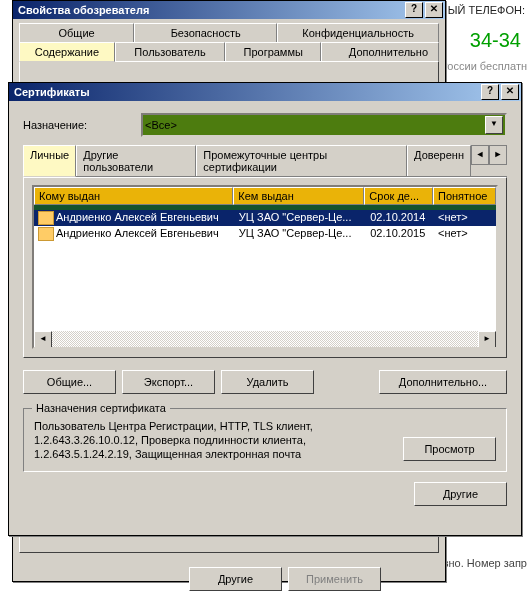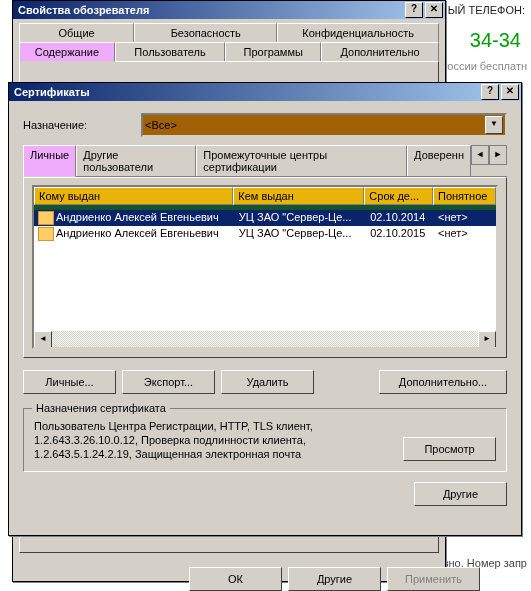--- a/index.html
+++ b/index.html
@@ -5,25 +5,25 @@
 body{margin:0;font-family:Tahoma,Arial,sans-serif;font-size:11px;background:#fff;overflow:hidden;width:531px;height:591px;position:relative}
 .bg{position:absolute;top:0;right:0;padding:5px 10px;color:#00a000;font-size:20px}
 .bg2{position:absolute;top:60px;right:0;color:#888;font-size:11px;padding-right:4px}
 .bg3{position:absolute;bottom:22px;right:0;color:#444;font-size:11px;padding-right:4px}
 .win{position:absolute;background:#d4d0c8;border:1px solid #000;box-shadow:1px 1px 0 #808080}
 .titlebar{height:18px;background:linear-gradient(to right,#0a246a,#a6caf0);color:#fff;display:flex;align-items:center;padding:0 2px;font-weight:bold;font-size:11px}
 .titlebar .ttext{flex:1;padding-left:3px}
 .titlebar .tbtn{width:16px;height:14px;background:#d4d0c8;border:1px solid #fff;border-right-color:#000;border-bottom-color:#000;margin-left:2px;color:#000;font-size:10px;text-align:center;line-height:12px;font-family:Arial}
 .tabs{display:flex;flex-wrap:wrap;padding:6px 6px 0 6px}
 .tab{background:#d4d0c8;border:1px solid #808080;border-top:1px solid #fff;border-left:1px solid #fff;border-bottom:none;padding:3px 10px;margin-right:0;font-size:11px;cursor:default;position:relative}
-.tab.active{background:#f0abfc;z-index:2;border-bottom:1px solid #d4d0c8;margin-bottom:-1px}
+.tab.active{background:#fef9c3;z-index:2;border-bottom:1px solid #d4d0c8;margin-bottom:-1px}
 .tabpanel{border:1px solid #fff;border-right-color:#404040;border-bottom-color:#404040;margin:0 6px 6px 6px;padding:8px;background:#d4d0c8}
 .row{display:flex;align-items:center;margin-bottom:8px}
 .label{margin-right:8px}
-.select{flex:1;height:20px;background:#a16207;border:2px inset #d4d0c8;display:flex;align-items:center;padding:0 2px}
+.select{flex:1;height:20px;background:#4d7c0f;border:2px inset #d4d0c8;display:flex;align-items:center;padding:0 2px}
 .select .seltext{flex:1;font-size:11px}
 .select .selbtn{width:16px;height:16px;background:#d4d0c8;border:1px solid #fff;border-right-color:#404040;border-bottom-color:#404040;text-align:center;font-size:8px;line-height:14px}
 .innertabs{display:flex;border-bottom:1px solid #808080;margin-top:4px}
 .innertabs .tab{padding:3px 6px}
 .innertabs .scroll{margin-left:auto;display:flex}
 .innertabs .sbtn{width:16px;height:18px;background:#d4d0c8;border:1px solid #808080;text-align:center;font-size:9px;line-height:16px}
 .listbox{background:#fff;border:2px inset #d4d0c8;height:160px;margin-top:-1px;position:relative;overflow:hidden}
 .listhead{display:flex;background:#eab308;border-bottom:5px solid #14532d;position:relative;z-index:1}
 .listhead .col{border:1px solid #fff;border-right-color:#808080;border-bottom-color:#808080;padding:2px 4px;font-size:11px;overflow:hidden;white-space:nowrap}
 .listrow{display:flex;font-size:11px}
@@ -58,25 +58,24 @@
   </div>
   <div class="tabs" style="padding-top:4px">
     <div class="tab" style="flex:1;text-align:center">Общие</div>
     <div class="tab" style="flex:1.3;text-align:center">Безопасность</div>
     <div class="tab" style="flex:1.5;text-align:center">Конфиденциальность</div>
   </div>
   <div class="tabs" style="padding-top:0">
     <div class="tab active" style="flex:1;text-align:center">Содержание</div>
     <div class="tab" style="flex:1.2;text-align:center">Пользователь</div>
     <div class="tab" style="flex:1;text-align:center">Программы</div>
-    <div class="tab" style="flex:1.3;text-align:center">Дополнительно</div>
+    <div class="tab" style="flex:1.3;text-align:right">Дополнительно</div>
   </div>
   <div class="tabpanel" style="height:474px"></div>
   <div class="bottombtns">
-    <div class="btn">ОК</div>
     <div class="btn">Другие</div>
     <div class="btn disabled">Применить</div>
   </div>
 </div>
 
 <div class="win" style="left:8px;top:82px;width:512px;height:452px">
   <div class="titlebar">
     <span class="ttext">Сертификаты</span>
     <span class="tbtn">?</span>
     <span class="tbtn">✕</span>
@@ -123,21 +122,21 @@
       </div>
       <div class="hscroll">
         <div class="sbtn">◄</div>
         <div class="track"></div>
         <div class="sbtn">►</div>
       </div>
     </div>
     </div>
 
     <div class="btnrow">
-      <div class="btn">Личные...</div>
+      <div class="btn">Общие...</div>
       <div class="btn">Экспорт...</div>
       <div class="btn">Удалить</div>
       <div style="flex:1"></div>
       <div class="btn" style="min-width:110px">Дополнительно...</div>
     </div>
 
     <div class="group">
       <div class="gtitle">Назначения сертификата</div>
       <div style="display:flex;align-items:flex-end;gap:8px">
         <div class="gtext" style="flex:1;white-space:pre-line">Пользователь Центра Регистрации, HTTP, TLS клиент,

